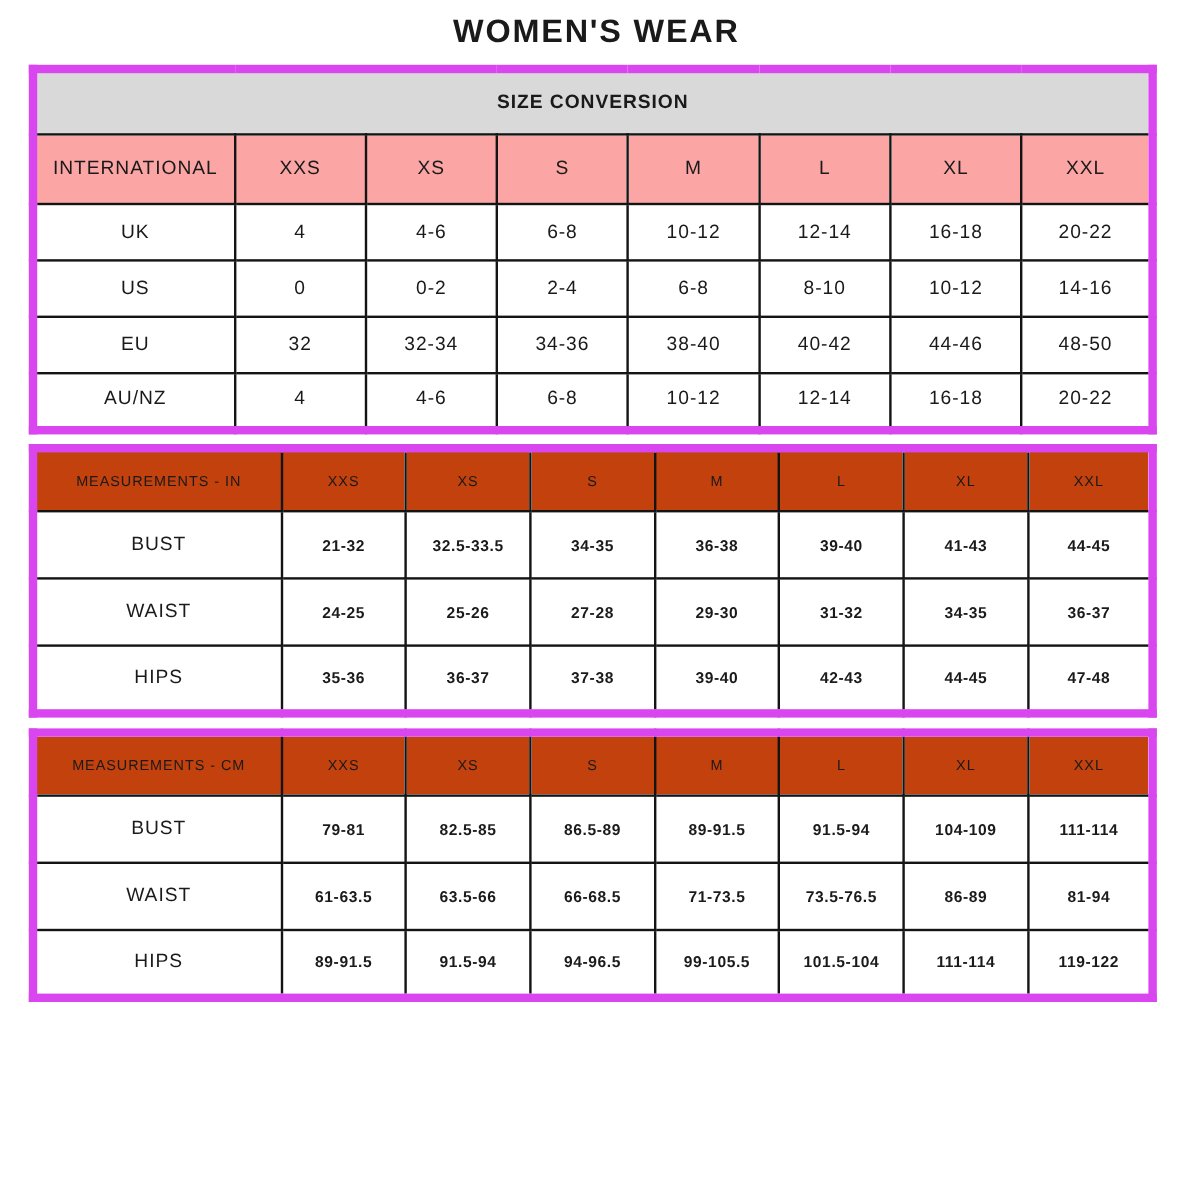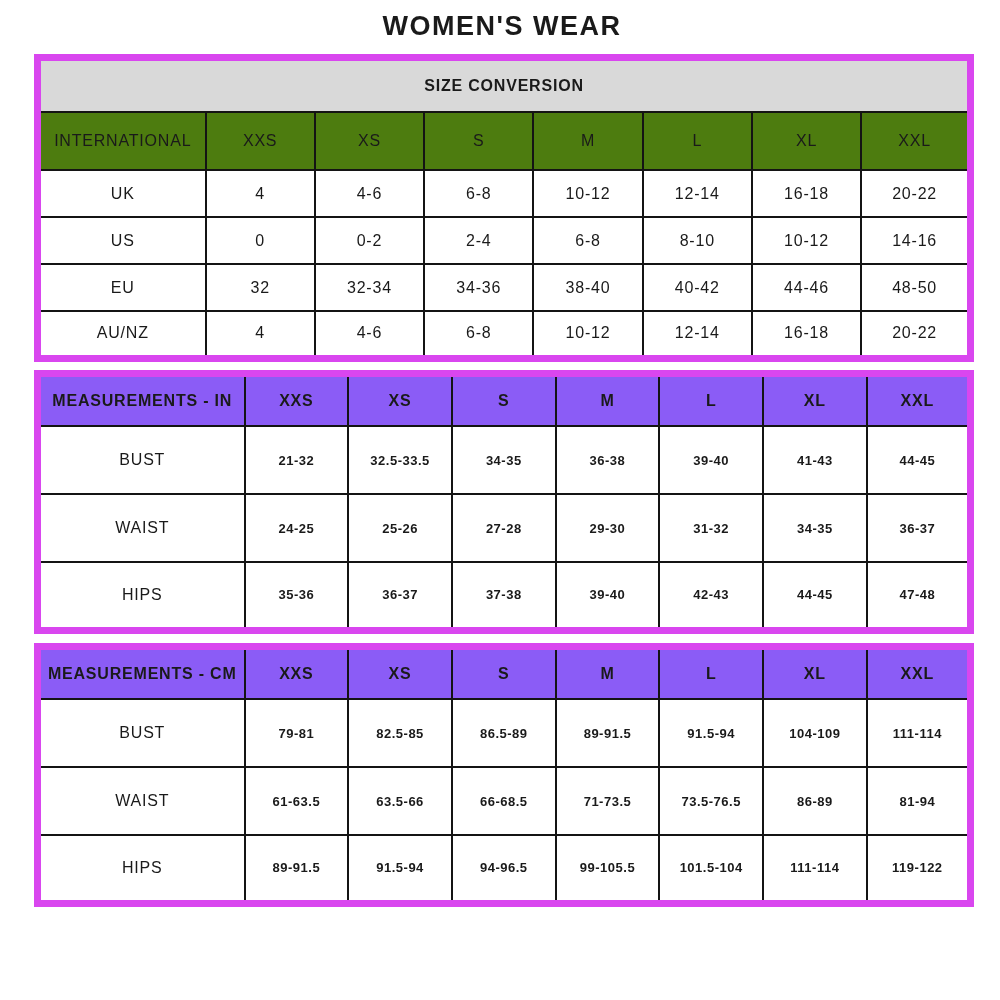--- a/index.html
+++ b/index.html
@@ -9,21 +9,21 @@
     width: 1000px;
     height: 1000px;
     overflow: hidden;
     font-family: "Liberation Sans", sans-serif;
     color: #1a1a1a;
   }
   .page {
     box-sizing: border-box;
     width: 1000px;
     height: 1000px;
-    padding: 12px 30px 0 34px;
+    padding: 12px 30px 0 24px;
   }
   .page-title {
     text-align: center;
     font-size: 27px;
     line-height: 28px;
     font-weight: bold;
     letter-spacing: 1.5px;
     margin: 0 0 14px 0;
   }
   table {
@@ -48,41 +48,41 @@
   
   .t1 .band-header th {
     height: 50px;
     background: #d9d9d9;
     font-size: 16px;
     font-weight: bold;
     letter-spacing: 0.8px;
   }
   .t1 .col-header th {
     height: 56px;
-    background: #4d7c0f;
+    background: #fca5a5;
     font-size: 16px;
     font-weight: normal;
     letter-spacing: 0.8px;
   }
   .t1 tbody tr { height: 47px; }
   .t1 tbody th, .t1 tbody td {
     font-size: 16px;
     font-weight: normal;
     letter-spacing: 0.8px;
   }
 
   
   .t2 thead tr { height: 53px; }
   .t2 thead th {
-    background: #8b5cf6;
-    font-size: 16px;
-    font-weight: bold;
-    letter-spacing: 0.8px;
-  }
-  .t2 tbody tr { height: 68px; }
+    background: #c2410c;
+    font-size: 12px;
+    font-weight: normal;
+    letter-spacing: 0.8px;
+  }
+  .t2 tbody tr { height: 56px; }
   .t2 tbody th.row-label {
     font-size: 16px;
     font-weight: normal;
     letter-spacing: 0.8px;
     background: #ffffff;
   }
   .t2 tbody td {
     font-size: 13px;
     font-weight: bold;
     letter-spacing: 0.5px;

